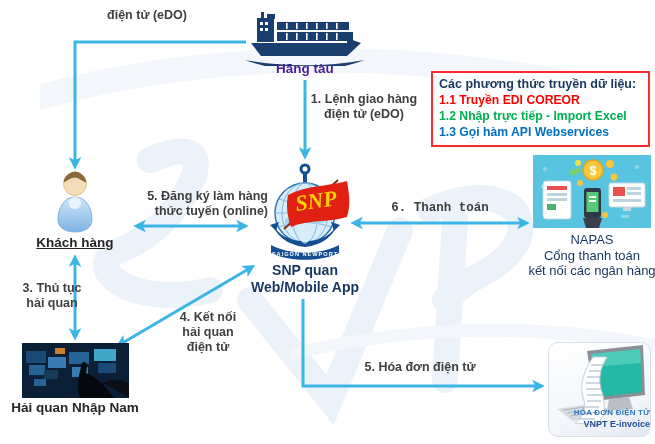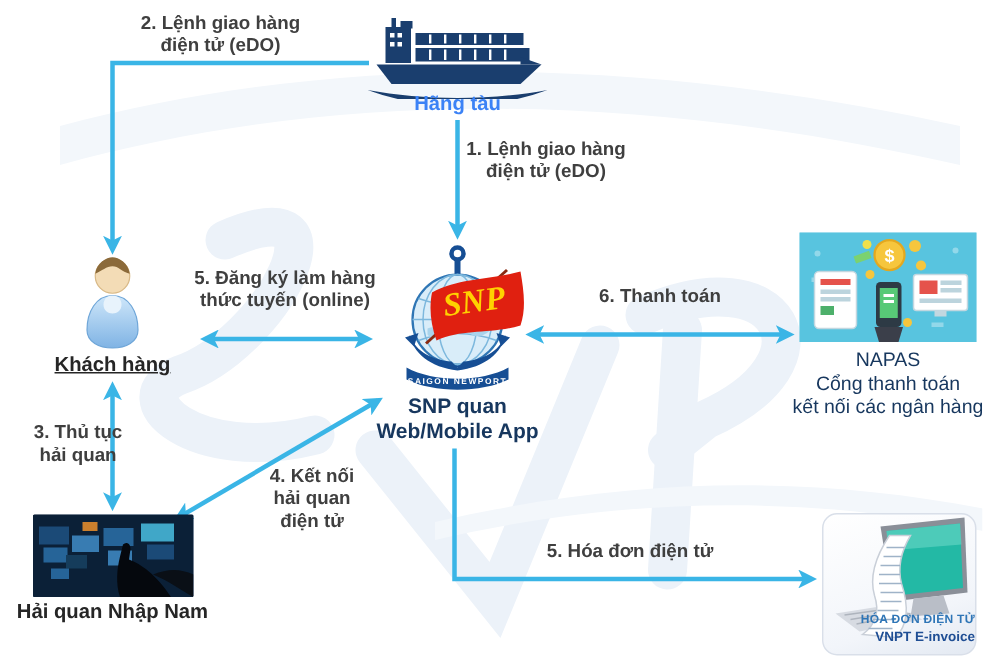--- a/index.html
+++ b/index.html
@@ -113,52 +113,57 @@
         <rect x="17" y="20" width="3" height="3"></rect>
           <rect x="22" y="20" width="3" height="3"></rect>
       </g>
 
       <path d="M8,35 L118,35 L104,48 L18,48 Z"></path>
       <path d="M104,30 L118,35 L104,35 Z"></path>
 
       <path d="M2,52 C40,59 84,59 122,52 C84,66 40,66 2,52 Z"></path>
     </g>
   </svg>
-  <div class="node-cap" style="left:255px;top:61px;width:100px;color:#3b82f6;">
+  <div class="node-cap" style="left:255px;top:61px;width:100px;color:#4c1d95;">
     <span>Hãng tàu</span>
   </div>
 
   <div class="lbl" style="left:72px;top:8px;width:150px;">
-    <span>2. Lệnh giao hàng</span>
     <span>điện tử (eDO)</span>
   </div>
 
   <div class="lbl" style="left:308px;top:92px;width:112px;text-align:center;">
     <span>1. Lệnh giao hàng</span>
     <span>điện tử (eDO)</span>
   </div>
 
+  <div id="legend">
+    <div class="t">Các phương thức truyền dữ liệu:</div>
+    <div class="i" style="color:#ff0000">1.1 Truyền EDI COREOR</div>
+    <div class="i" style="color:#00b050">1.2 Nhập trực tiếp - Import Excel</div>
+    <div class="i" style="color:#0070c0">1.3 Gọi hàm API Webservices</div>
+  </div>
 
   <svg class="abs" style="left:51px;top:170px;z-index:2" width="48" height="64" viewBox="0 0 48 64">
     <defs>
       <linearGradient id="bodyg" x1="0" y1="0" x2="0" y2="1">
         <stop offset="0" stop-color="#cfe7fa"></stop>
           <stop offset="1" stop-color="#7fb3e4"></stop>
       </linearGradient>
     </defs>
     <circle cx="24" cy="14" r="11.5" fill="#f3dcb6" stroke="#d8b987" stroke-width="0.8"></circle>
     <path d="M12.6,12.5 C13,5.5 20,1.5 24,1.5 C28,1.5 35,5.5 35.4,12.5 C30,11 28,7.5 24,7.5 C20,7.5 17,10.5 12.6,12.5 Z" fill="#8b6a3a"></path>
     <path d="M24,27 C35,27 41,38 41,50 C41,58 33,62 24,62 C15,62 7,58 7,50 C7,38 13,27 24,27 Z" fill="url(#bodyg)" stroke="#6fa6d8" stroke-width="0.8"></path>
     <path d="M24,27 C28,27 30,30 30,33 C30,37 27,39 24,39 C21,39 18,37 18,33 C18,30 20,27 24,27 Z" fill="#e8f3fc"></path>
   </svg>
   <div class="node-cap" style="left:20px;top:235px;width:110px;text-decoration:underline;">
     <span>Khách hàng</span>
   </div>
 
-  <div class="lbl" style="left:112px;top:178px;width:156px;">
+  <div class="lbl" style="left:112px;top:189px;width:156px;text-align:right;">
     <span>5. Đăng ký làm hàng</span>
     <span>thức tuyến (online)</span>
   </div>
 
   <svg class="abs" style="left:257px;top:161px;z-index:2" width="96" height="102" viewBox="0 0 96 102">
 
     <circle cx="48" cy="8" r="4" fill="none" stroke="#164e94" stroke-width="3"></circle>
     <line x1="48" y1="12" x2="48" y2="84" stroke="#164e94" stroke-width="4"></line>
 
     <circle cx="48" cy="52" r="30" fill="#d9edf9" stroke="#2f76b5" stroke-width="1.5"></circle>
@@ -179,21 +184,21 @@
     <text x="60" y="47" font-size="22" font-style="italic" font-weight="bold" fill="#ffd200" font-family="'Liberation Serif','DejaVu Serif',serif" text-anchor="middle" transform="rotate(-8 60 47)">SNP</text>
 
     <path d="M14,84 C32,94 64,94 82,84 L82,92 C64,101 32,101 14,92 Z" fill="#164e94"></path>
     <text x="48" y="95" font-size="5.6" font-weight="bold" fill="#ffffff" text-anchor="middle" letter-spacing="1">SAIGON NEWPORT</text>
   </svg>
   <div class="node-cap navy" style="left:240px;top:262px;width:130px;font-size:14px;">
     <span>SNP quan</span>
     <span>Web/Mobile App</span>
   </div>
 
-  <div class="lbl" style="left:385px;top:190px;width:110px;">
+  <div class="lbl" style="left:385px;top:201px;width:110px;font-family:Liberation Mono, monospace;">
     <span>6. Thanh toán</span>
   </div>
 
   <div id="napas-photo">
     <svg width="118" height="73" viewBox="0 0 118 73">
       <rect width="118" height="73" fill="#58c4df"></rect>
       <g opacity="0.35" fill="#ffffff">
         <circle cx="12" cy="14" r="2"></circle>
           <circle cx="104" cy="12" r="2"></circle>
           <circle cx="16" cy="52" r="2"></circle>

